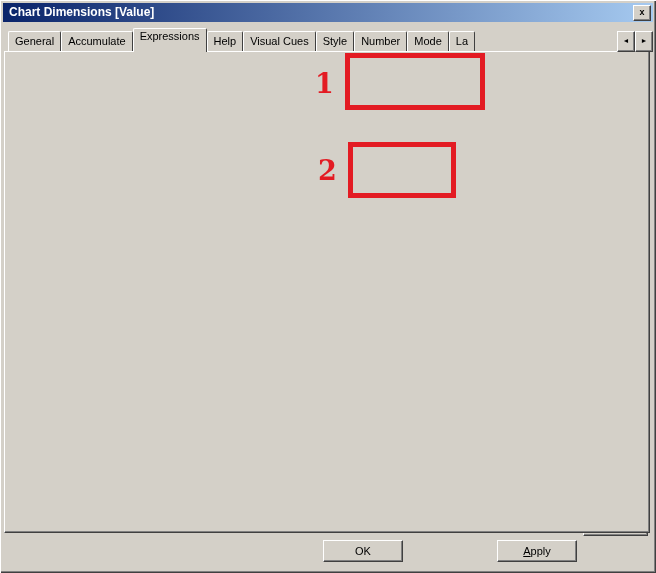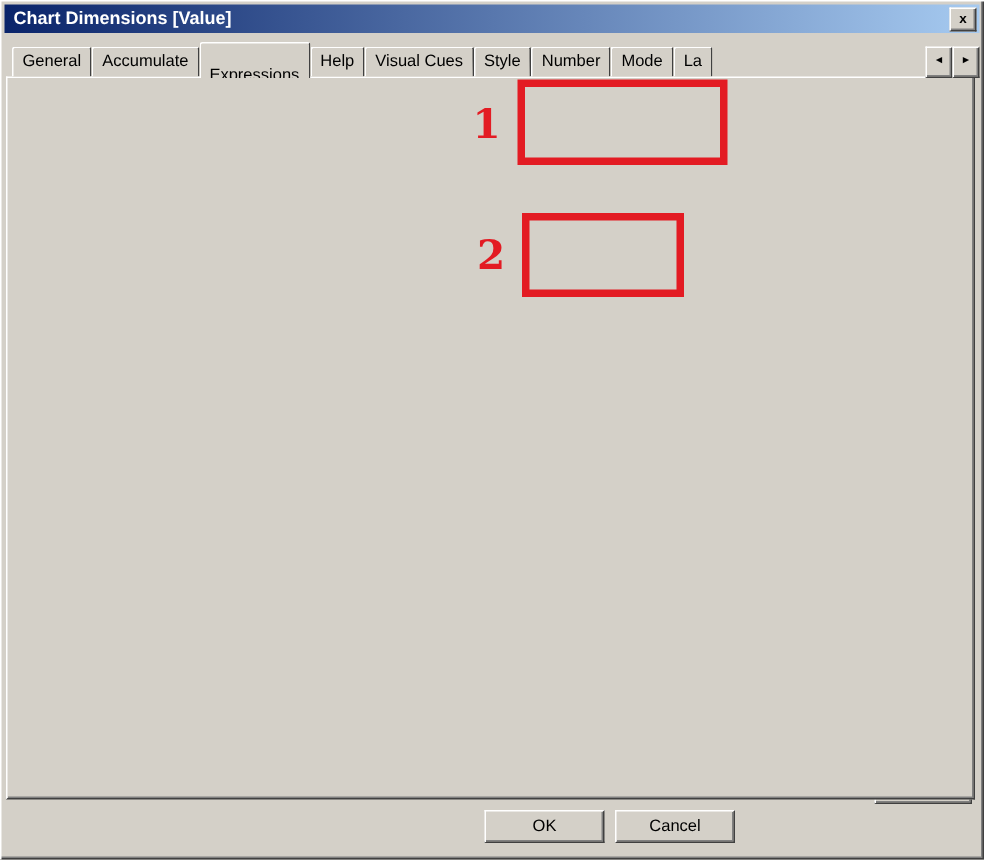--- a/index.html
+++ b/index.html
@@ -10,21 +10,21 @@
     background:linear-gradient(90deg,#0a246a,#a6caf0);color:#fff;font-weight:bold;font-size:12px;
     line-height:19px;padding-left:6px;box-sizing:border-box;}
   .close-btn{position:absolute;right:5px;top:5px;width:16px;height:14px;background:#d4d0c8;
     border:1px solid;border-color:#fff #404040 #404040 #fff;box-shadow:inset -1px -1px 0 #808080;
     font-size:9px;line-height:12px;text-align:center;font-weight:bold;cursor:default;}
   
   .tabstrip{position:absolute;left:8px;top:28px;height:24px;display:flex;align-items:flex-end;width:632px;overflow:hidden;z-index:4;}
   .tab{height:20px;margin-bottom:1px;box-sizing:border-box;padding:3px 6px 0;background:#d4d0c8;white-space:nowrap;
     border-top:1px solid #fff;border-left:1px solid #fff;border-right:1px solid #404040;
     border-top-left-radius:2px;border-top-right-radius:2px;}
-  .tab.active{height:24px;margin-bottom:0;padding-top:15px;z-index:5;}
+  .tab.active{height:24px;margin-bottom:0;padding-top:1px;z-index:5;}
   .tab-arrows{position:absolute;top:31px;right:3px;z-index:6;display:flex;}
   .arrow-btn{width:16px;height:19px;background:#d4d0c8;border:1px solid;border-color:#fff #404040 #404040 #fff;
     box-shadow:inset -1px -1px 0 #808080;font-size:7px;text-align:center;line-height:17px;}
   .tabpage{position:absolute;left:4px;top:51px;width:646px;height:482px;box-sizing:border-box;background:#d4d0c8;
     border:1px solid;border-color:#fff #404040 #404040 #fff;box-shadow:inset -1px -1px 0 #808080;z-index:1;}
   
   .sunken{background:#fff;border:1px solid;border-color:#808080 #fff #fff #808080;
     box-shadow:inset 1px 1px 0 #404040, inset -1px -1px 0 #d4d0c8;box-sizing:border-box;}
   .btn{position:absolute;background:#d4d0c8;border:1px solid;border-color:#fff #404040 #404040 #fff;
     box-shadow:inset -1px -1px 0 #808080;text-align:center;line-height:20px;height:22px;box-sizing:border-box;cursor:default;}
@@ -267,16 +267,16 @@
       <div class="radio"></div>
     </div>
     <div class="combo sunken" style="left:28px;top:61px;width:108px;height:21px;">
       <span class="txt dis">Sum</span>
       <div class="drop dis">▼</div>
     </div>
     <span class="lbl" style="left:30px;top:87px;">of Rows</span>
   </div>
 
   <div class="btn" style="left:323px;top:540px;width:80px;">OK</div>
-  <div class="btn" style="left:410px;top:540px;width:80px;">Cancel</div>
+  <div class="btn" style="left:497px;top:540px;width:80px;"><u>A</u>pply</div>
   <div class="btn" style="left:583px;top:514px;width:65px;">Help</div>
 
 </div>
 
 </body></html>

